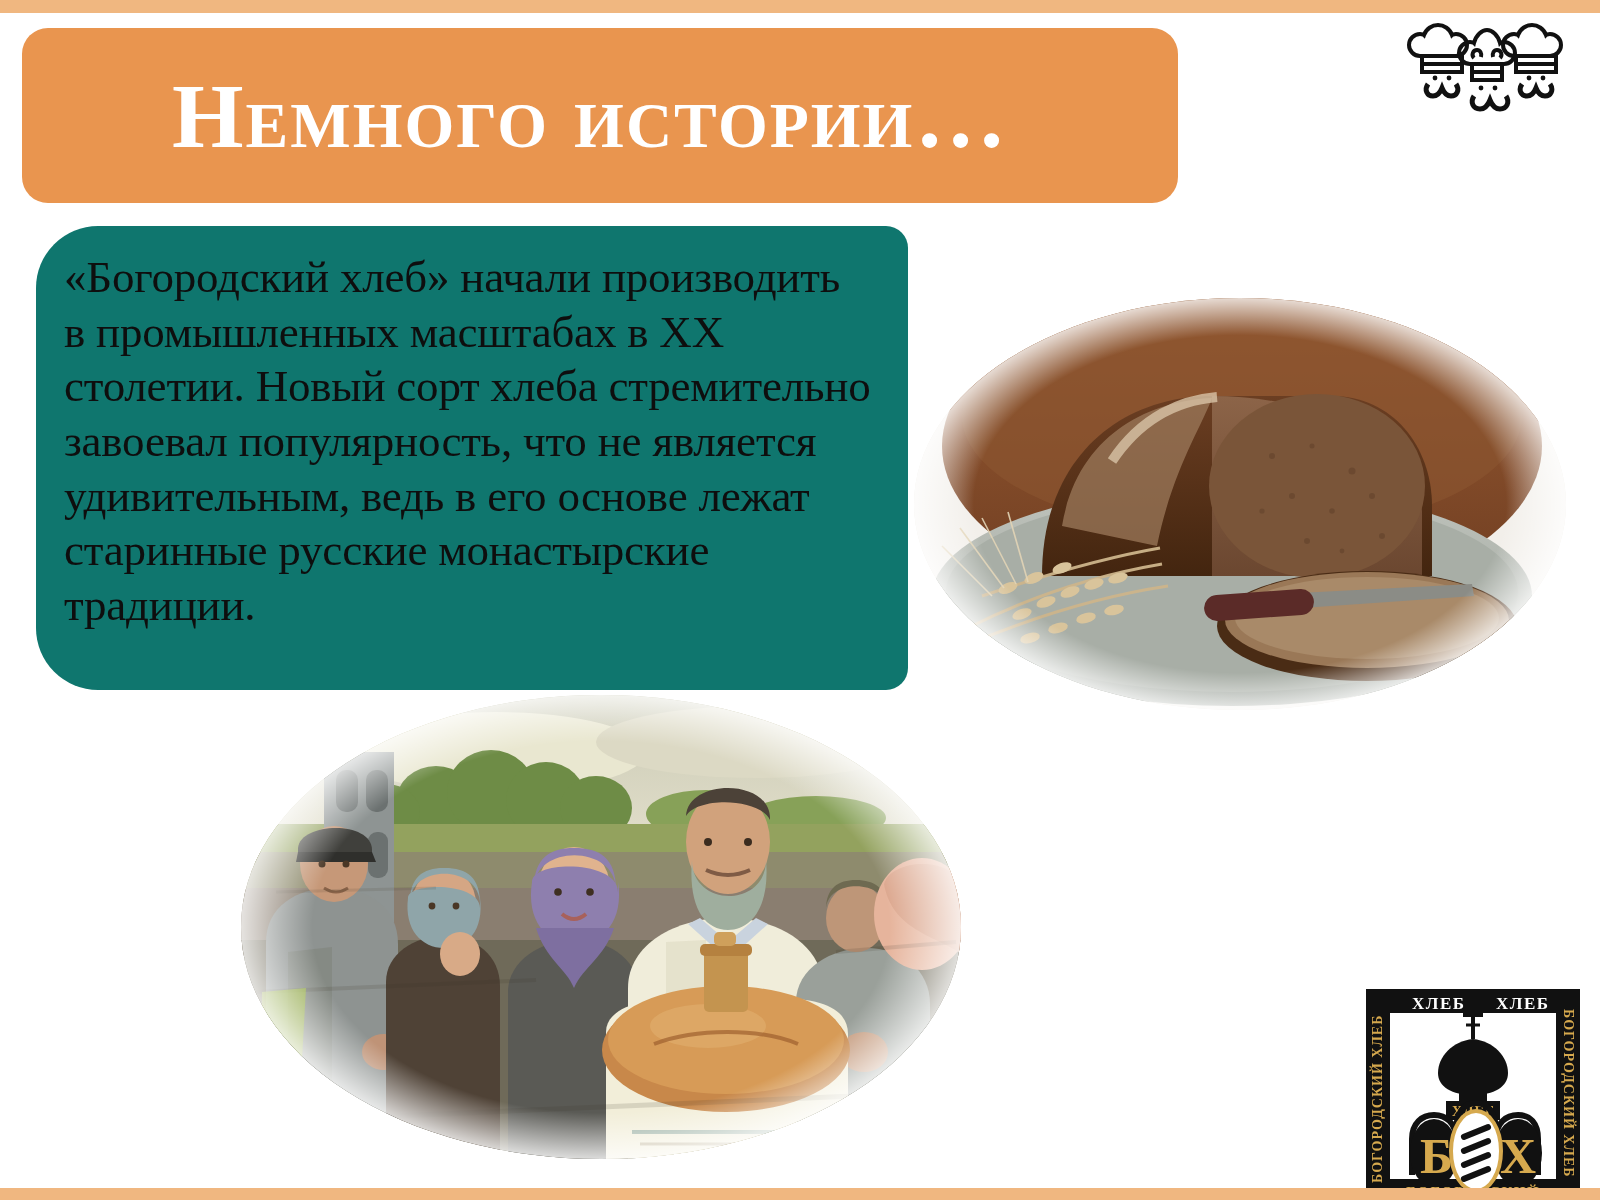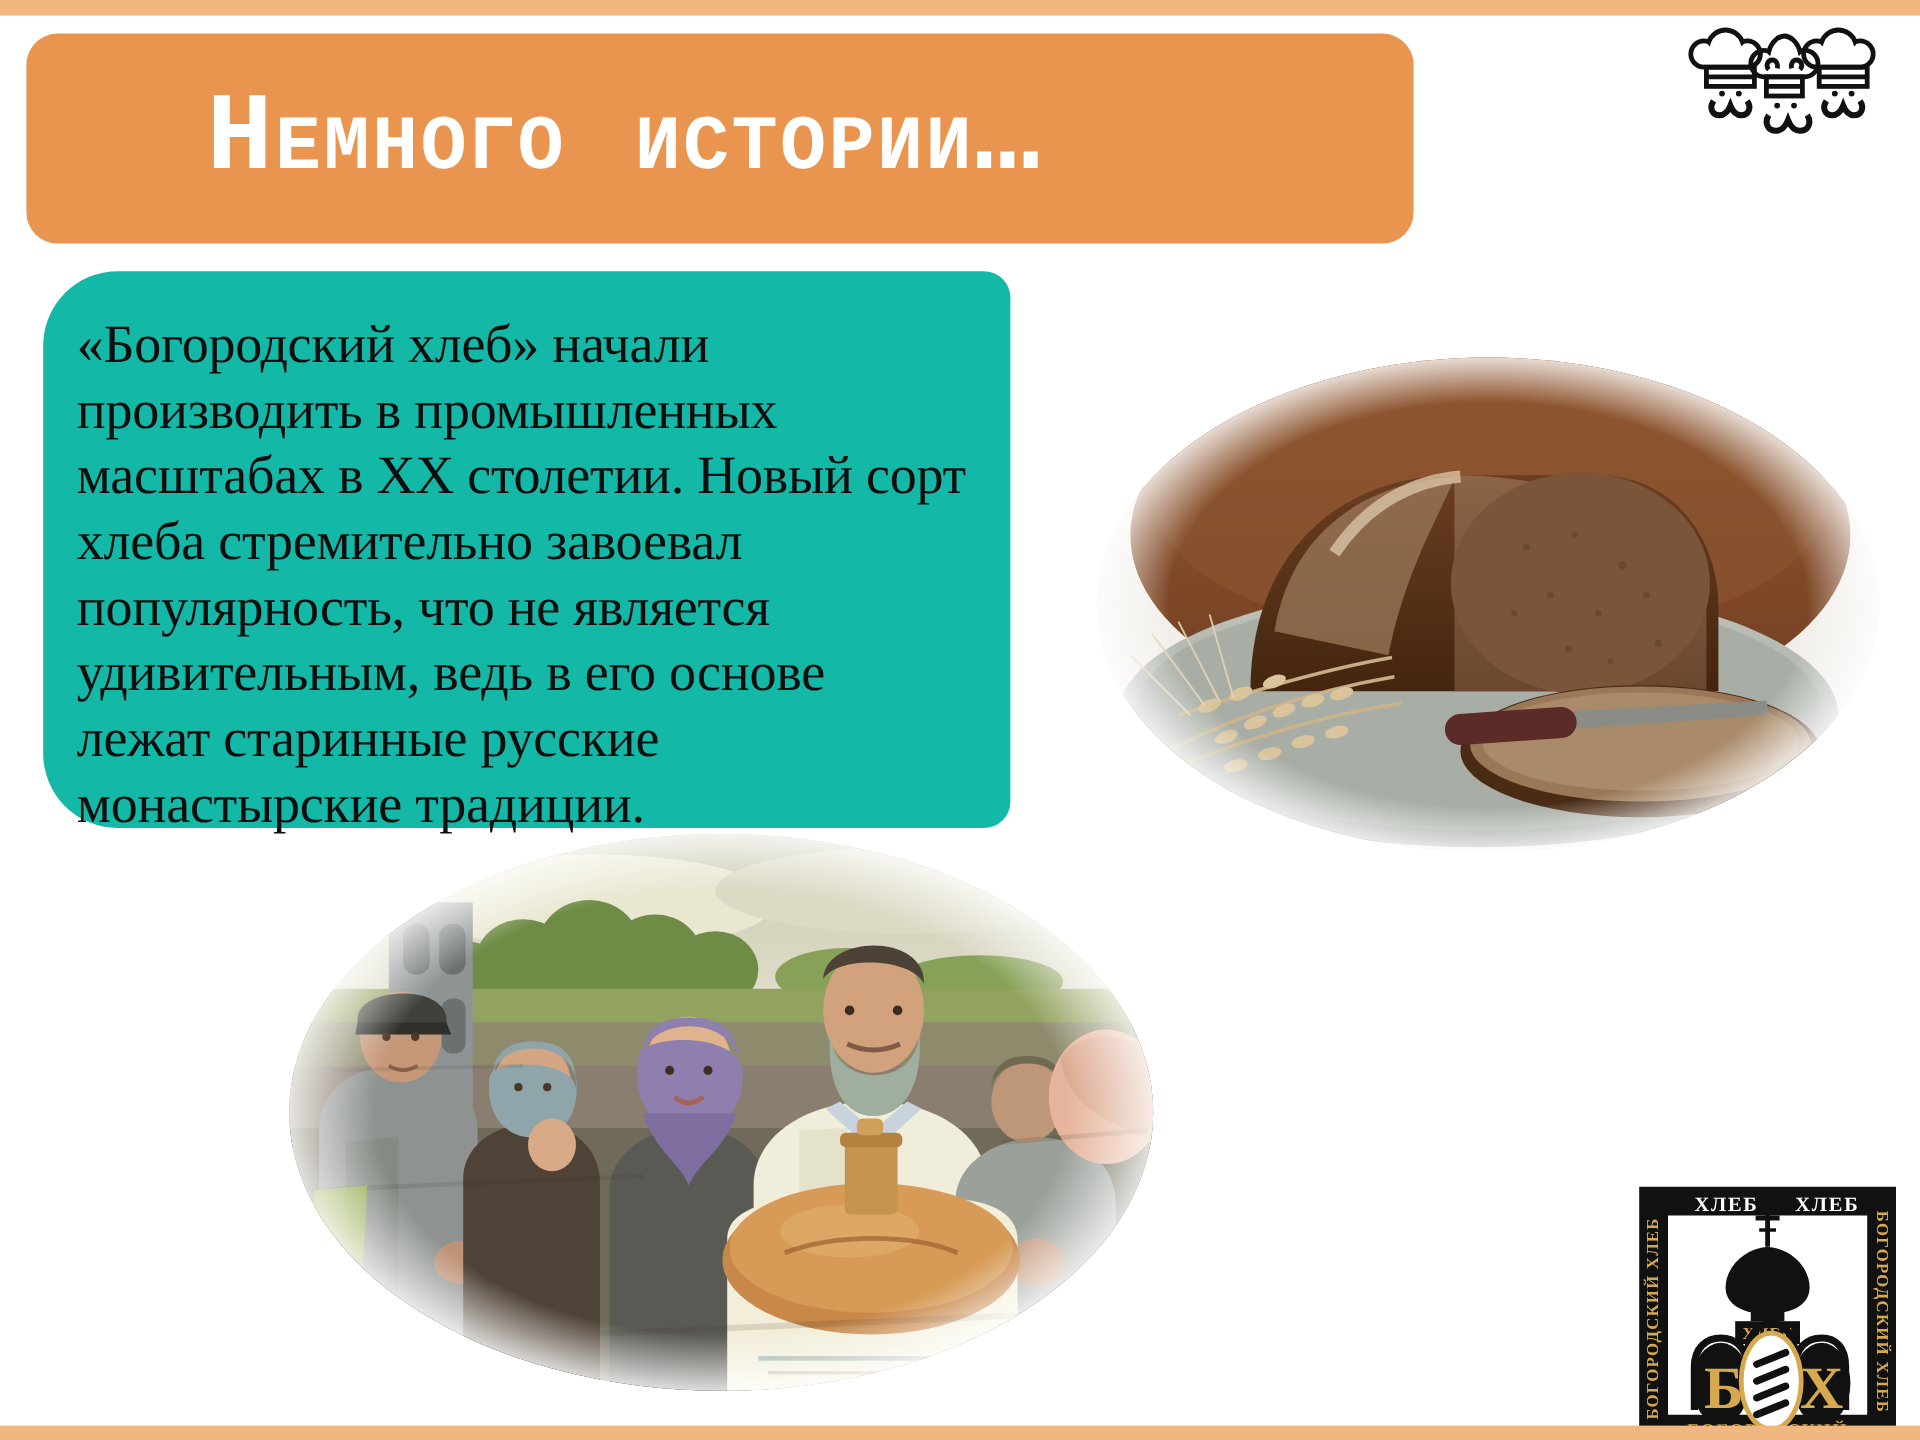--- a/index.html
+++ b/index.html
@@ -42,21 +42,21 @@
     height: 175px;
     background: #E9954F;
     border-radius: 26px;
     box-shadow: 0 0 16px 8px rgba(255,255,255,0.0);
     display: flex;
     align-items: center;
   }
   .title-text {
     margin-left: 150px;
     color: #FFFFFF;
-    font-family: Liberation Mono, monospace;
+    font-family: Liberation Serif, serif;
     font-size: 92px;
     font-weight: bold;
     font-variant: small-caps;
     letter-spacing: 2px;
     line-height: 1;
     white-space: nowrap;
   }
 
   
   .chef-hats {
@@ -65,26 +65,26 @@
     top: 22px;
     width: 170px;
     height: 100px;
   }
 
   
   .text-card {
     position: absolute;
     left: 36px;
     top: 226px;
-    width: 806px;
+    width: 872px;
     height: 464px;
-    background: #14b8a6;
+    background: #0f766e;
     border-radius: 62px 22px 22px 62px;
     box-sizing: border-box;
-    padding: 34px 36px 20px 28px;
+    padding: 24px 36px 20px 28px;
   }
   .text-card p {
     margin: 0;
     color: #0E0E0E;
     font-family: "Liberation Serif", "DejaVu Serif", serif;
     font-size: 45px;
     line-height: 1.215;
     letter-spacing: -0.2px;
   }
 

